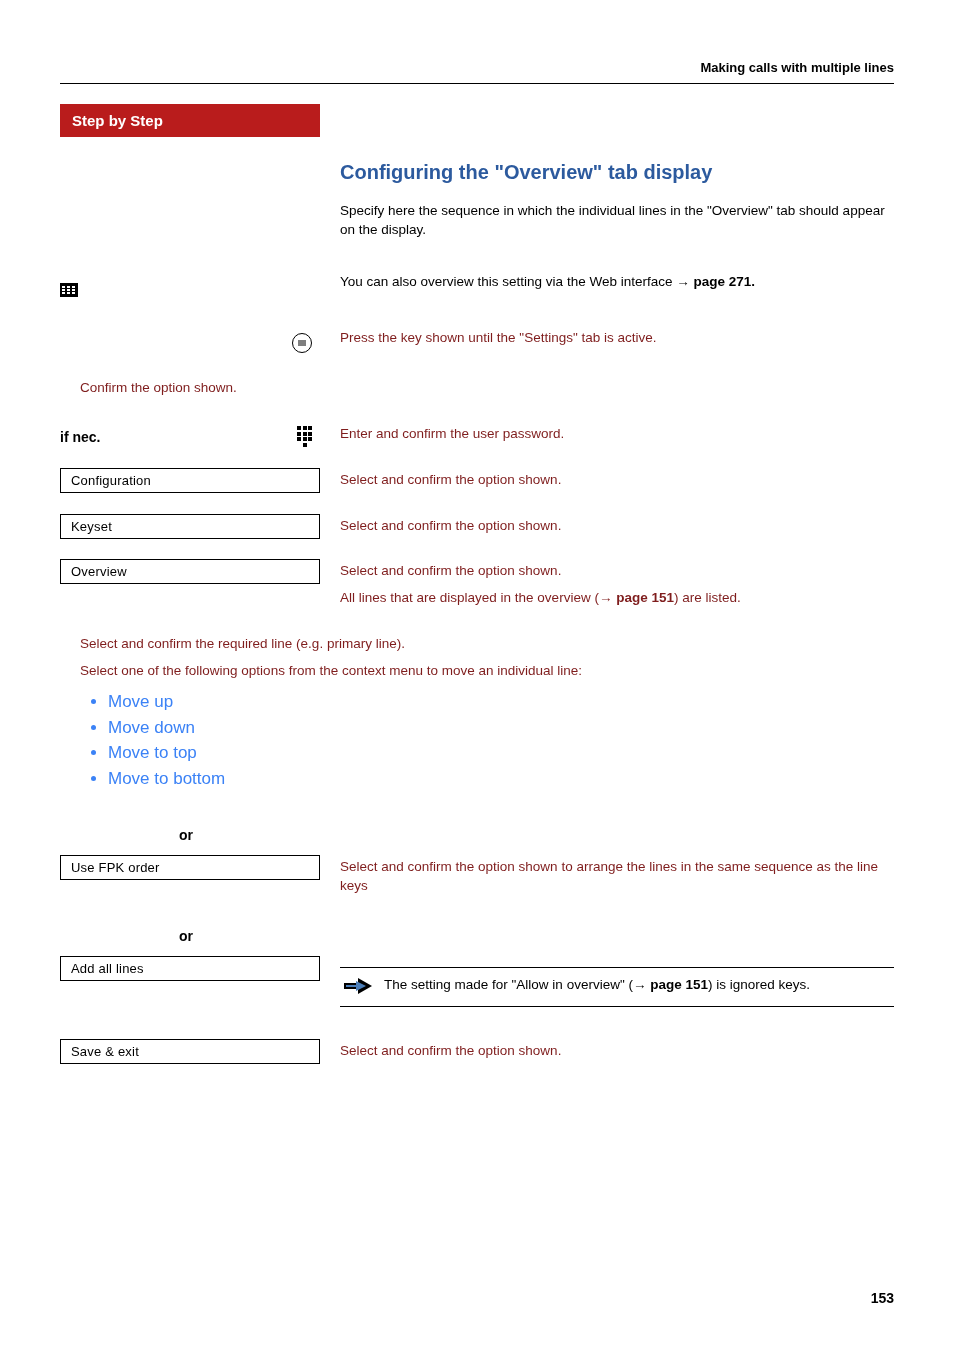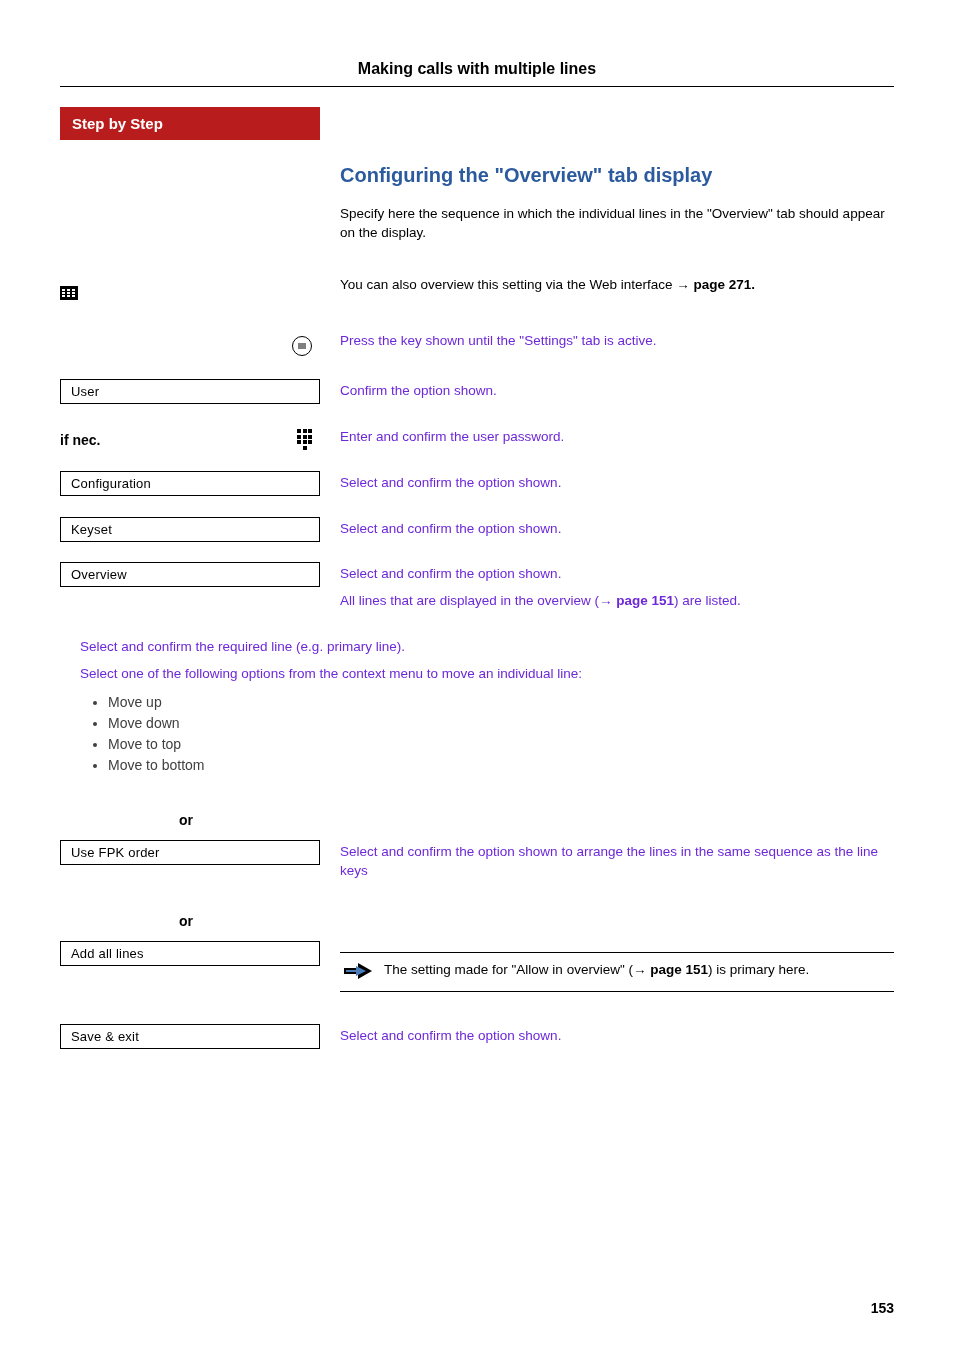--- a/index.html
+++ b/index.html
@@ -17,24 +17,23 @@
     .page-container {
       padding: 60px 60px 40px 60px;
     }
     .header-section {
       text-align: right;
       border-bottom: 1px solid #000;
       padding-bottom: 8px;
       margin-bottom: 20px;
     }
     .header-text {
-      font-size: 16px;
+      font-size: 13px;
       font-weight: bold;
       color: #000;
-      text-align: center;
     }
     .step-header {
       background-color: #b91c1c;
       color: #fff;
       font-weight: bold;
       font-size: 15px;
       padding: 8px 12px;
       margin-bottom: 35px;
     }
     .section-title {
@@ -44,21 +43,21 @@
       margin-bottom: 18px;
     }
     .body-text {
       font-size: 13.5px;
       color: #000;
       line-height: 1.4;
       margin-bottom: 14px;
     }
     .body-text-small {
       font-size: 13.5px;
-      color: #6d28d9;
+      color: #7f1d1d;
       line-height: 1.4;
       margin-bottom: 8px;
     }
     .left-icon-row {
       display: flex;
       justify-content: space-between;
       align-items: center;
       height: 40px;
       padding-right: 8px;
     }
@@ -143,22 +142,22 @@
     .row-right {
       flex: 1;
       padding-left: 20px;
       padding-top: 3px;
     }
     .bullet-list {
       padding-left: 28px;
       margin-bottom: 12px;
     }
     .bullet-list li {
-      font-size: 14px;
-      color: #404040;
+      font-size: 17px;
+      color: #3b82f6;
       line-height: 1.5;
     }
     .note-box {
       border-top: 1.5px solid #000;
       border-bottom: 1.5px solid #000;
       display: flex;
       align-items: flex-start;
       padding: 8px 4px;
       margin-top: 8px;
       margin-bottom: 16px;
@@ -171,21 +170,21 @@
     .note-text {
       font-size: 13.5px;
       color: #000;
       line-height: 1.4;
     }
     .arrow-right {
       font-weight: bold;
     }
     .page-number {
       position: absolute;
-      bottom: 35px;
+      bottom: 45px;
       right: 60px;
       font-size: 14px;
       font-weight: bold;
       color: #000;
     }
     .content-rows {
       margin-top: 0;
     }
   </style>
 </head>
@@ -237,23 +236,20 @@
             </svg>
           </span>
         </div>
       </div>
       <div class="row-right">
         <div class="body-text-small">Press the key shown until the "Settings" tab is active.</div>
       </div>
     </div>
 
     <div class="row-pair">
-      <div class="row-left">
-        <div class="option-box">User</div>
-      </div>
       <div class="row-right">
         <div class="body-text-small">Confirm the option shown.</div>
       </div>
     </div>
 
     <div class="row-pair">
       <div class="row-left">
         <div class="left-icon-row" style="height:30px;">
           <span class="if-nec">if nec.</span>
           <span class="keypad-icon">
@@ -351,21 +347,21 @@
         <div class="note-box">
           <span class="note-icon">
             <svg width="28" height="16" viewBox="0 0 28 16">
               <rect x="0" y="5" width="14" height="6" fill="#000"></rect>
               <polygon points="14,0 28,8 14,16" fill="#000"></polygon>
               <rect x="2" y="7" width="10" height="2" fill="#4a7db8"></rect>
               <polygon points="12,3 22,8 12,13" fill="#4a7db8"></polygon>
             </svg>
           </span>
           <div class="note-text">
-            <span>The setting made for "Allow in overview" (</span><span class="arrow-right">→ page 151</span><span>) is primary here.</span>
+            <span>The setting made for "Allow in overview" (</span><span class="arrow-right">→ page 151</span><span>) is ignored keys.</span>
           </div>
         </div>
       </div>
     </div>
 
     <div class="row-pair">
       <div class="row-left">
         <div class="option-box">Save &amp; exit</div>
       </div>
       <div class="row-right">

